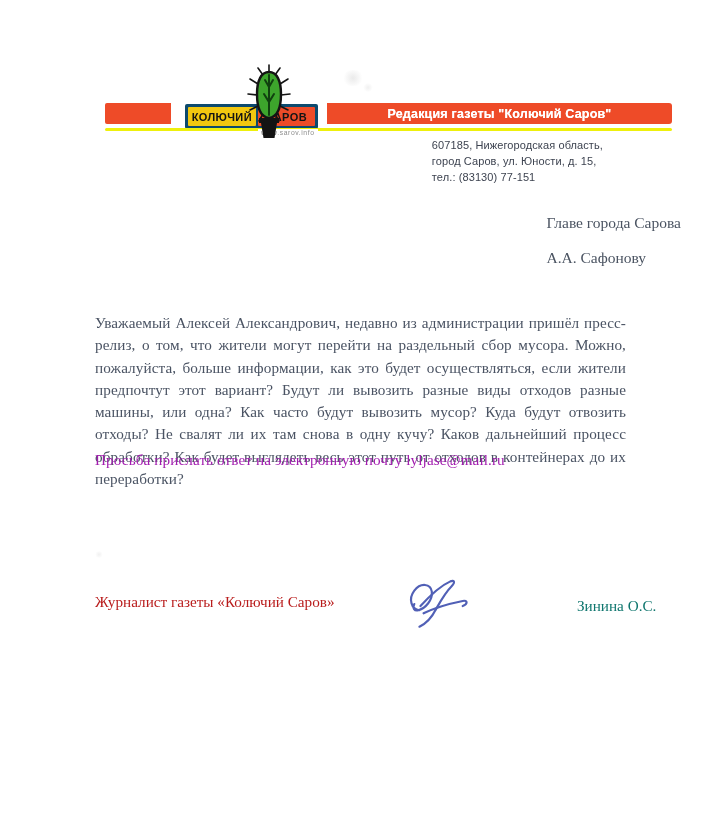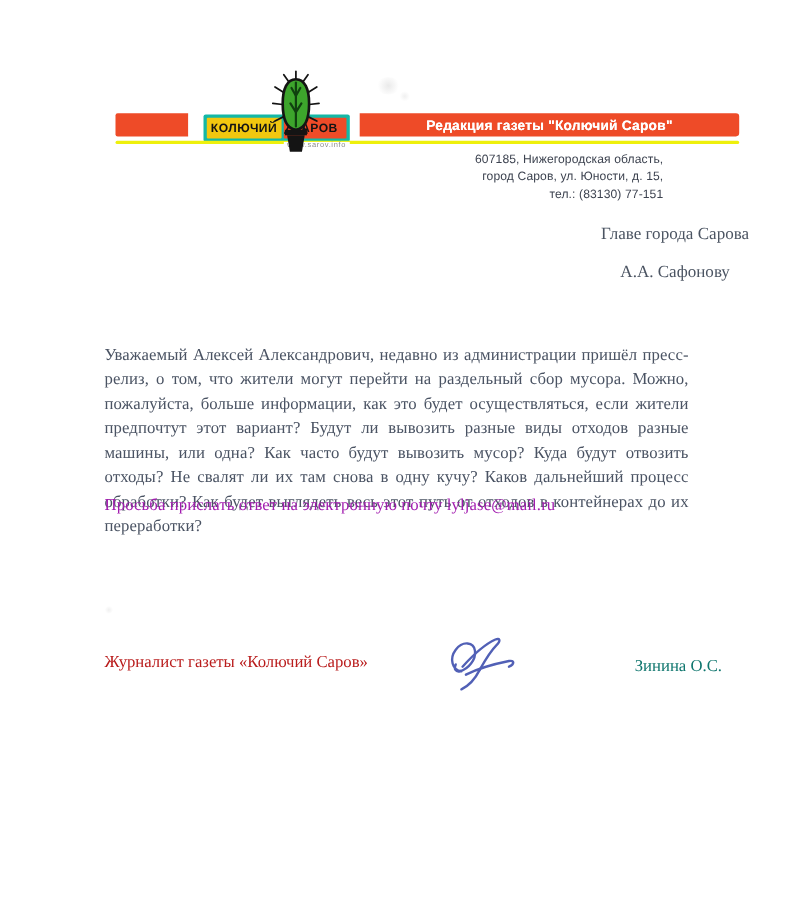--- a/index.html
+++ b/index.html
@@ -26,48 +26,48 @@
     color:#ffffff;font-family:"Liberation Sans",sans-serif;
     font-weight:bold;font-size:12.5px;letter-spacing:.2px;
     text-shadow:0 0 .4px #fff;
   }
   .yellow-line{
     left:105px;top:128px;width:567px;height:3px;
     background:#eef00c;border-radius:2px;
   }
   .logo-box{
     left:185px;top:104px;width:133px;height:25px;
-    background:#14b8a6;border-radius:2px;
+    background:#0c4a6e;border-radius:2px;
     display:flex;box-sizing:border-box;padding:3px;
   }
   .logo-half{
     display:flex;align-items:center;justify-content:center;
     font-family:"Liberation Sans",sans-serif;
     font-weight:bold;font-size:11px;color:#141414;
     letter-spacing:.4px;white-space:nowrap;
   }
   .logo-yellow{background:#f2c70f;flex:1.18;border-radius:1px;}
   .logo-red{background:#ee4b28;flex:1;margin-left:2px;border-radius:1px;}
   .cactus{left:245px;top:63px;width:48px;height:80px;}
   .site-url{
     left:258px;top:129px;
     font-family:"Liberation Sans",sans-serif;
     font-size:6.8px;color:#8d8d8d;letter-spacing:.6px;
     background:#ffffff;padding:0 3px;line-height:8px;
   }
   .address{
-    right:116px;top:137px;text-align:right;
+    right:116px;top:137px;text-align:left;
     font-family:"Liberation Sans",sans-serif;
     font-size:11px;line-height:16px;color:#3d4350;
     font-weight:400;letter-spacing:.1px;
   }
 
   
   .recipient{
-    right:38px;top:204px;text-align:center;
+    right:38px;top:214px;text-align:left;
     font-size:15.5px;color:#4b5462;line-height:17px;
   }
   .recipient .r1{margin-bottom:18px;}
 
   
   .letter-body{
     left:95px;top:312px;width:531px;
     font-size:15.2px;line-height:22.3px;
     color:#4a5363;text-align:justify;
     letter-spacing:.1px;

